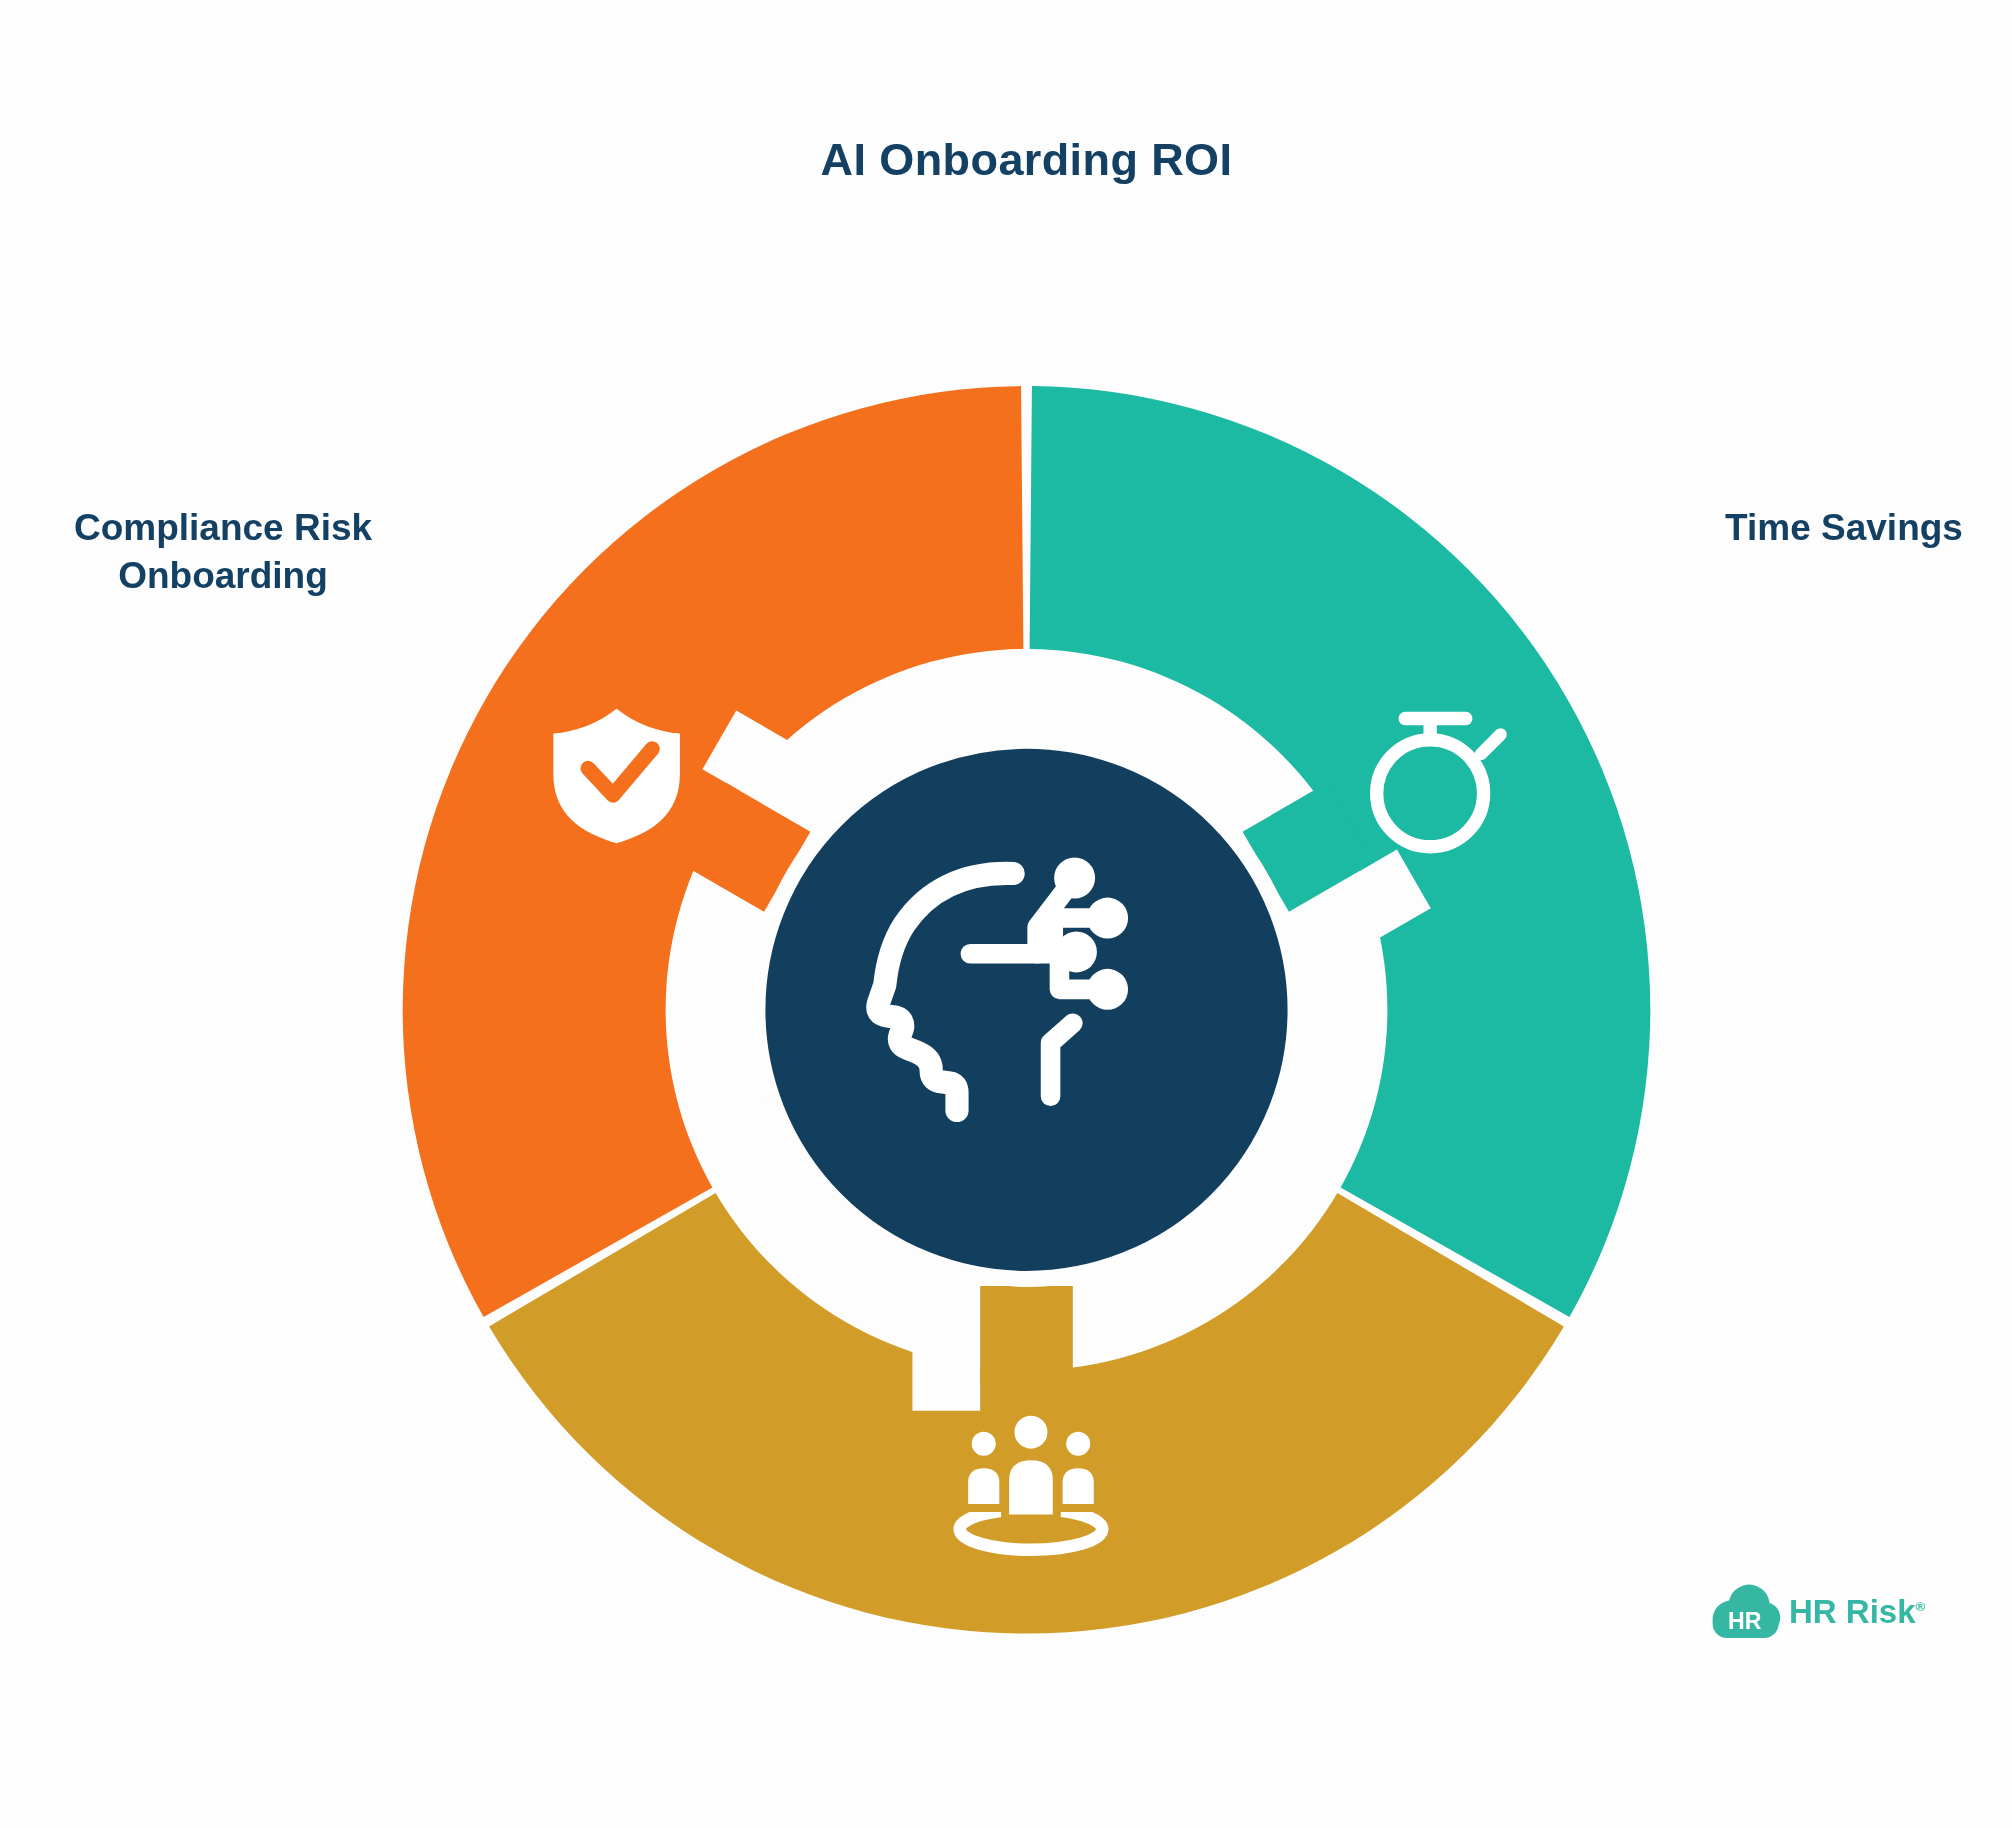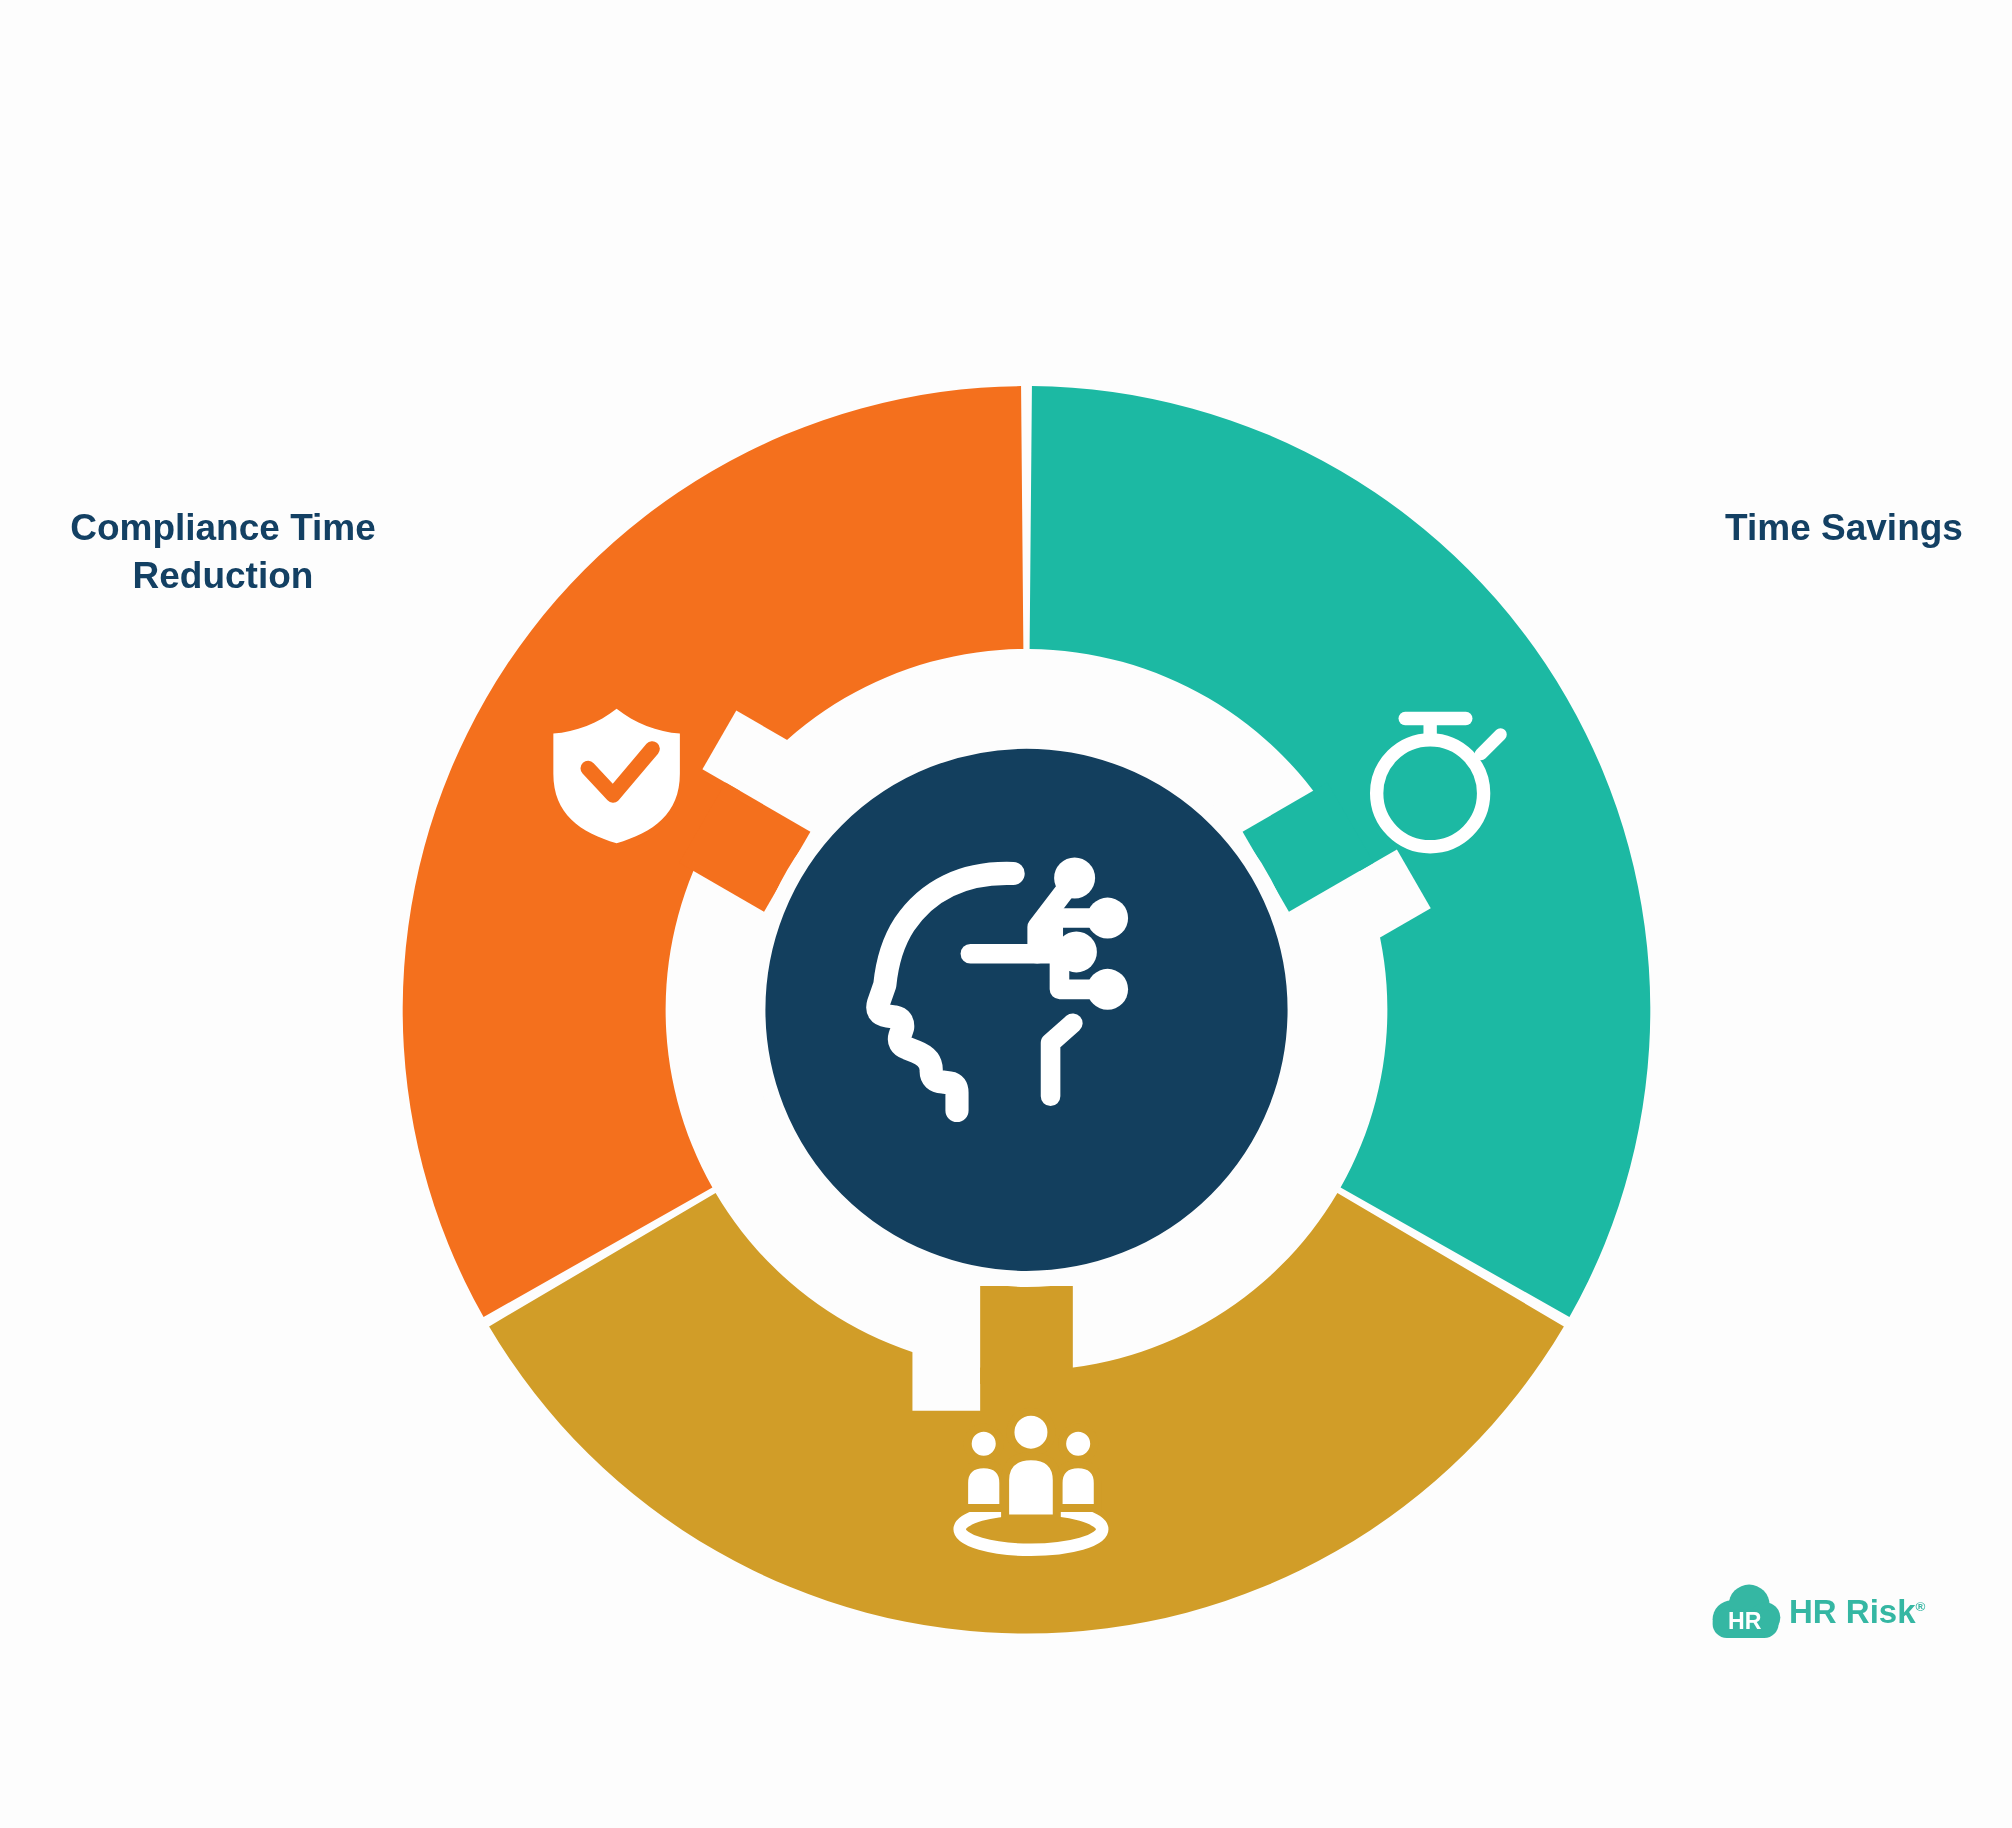--- a/index.html
+++ b/index.html
@@ -119,22 +119,23 @@
 
     <g fill="#35B7A3">
       <circle cx="1943" cy="1817" r="21"></circle>
       <circle cx="1963" cy="1801" r="23"></circle>
       <circle cx="1981" cy="1815" r="17"></circle>
       <rect x="1922" y="1806" width="74" height="32" rx="16"></rect>
       <text x="1958" y="1828" text-anchor="middle" font-size="26" font-weight="bold" fill="#FFFFFF" font-family="Liberation Sans, DejaVu Sans, sans-serif">HR</text>
     </g>
   </svg>
 
+  <div class="title">AI Onboarding ROI</div>
 
-  <div class="seg-label label-compliance">Compliance Time Reduction</div>
+  <div class="seg-label label-compliance">Compliance Risk Onboarding</div>
 
   <div class="seg-label label-time">Time Savings</div>
 
 
   <div class="brand">
     <span>HR Risk</span><sup>®</sup>
   </div>
 
 </div>
 

